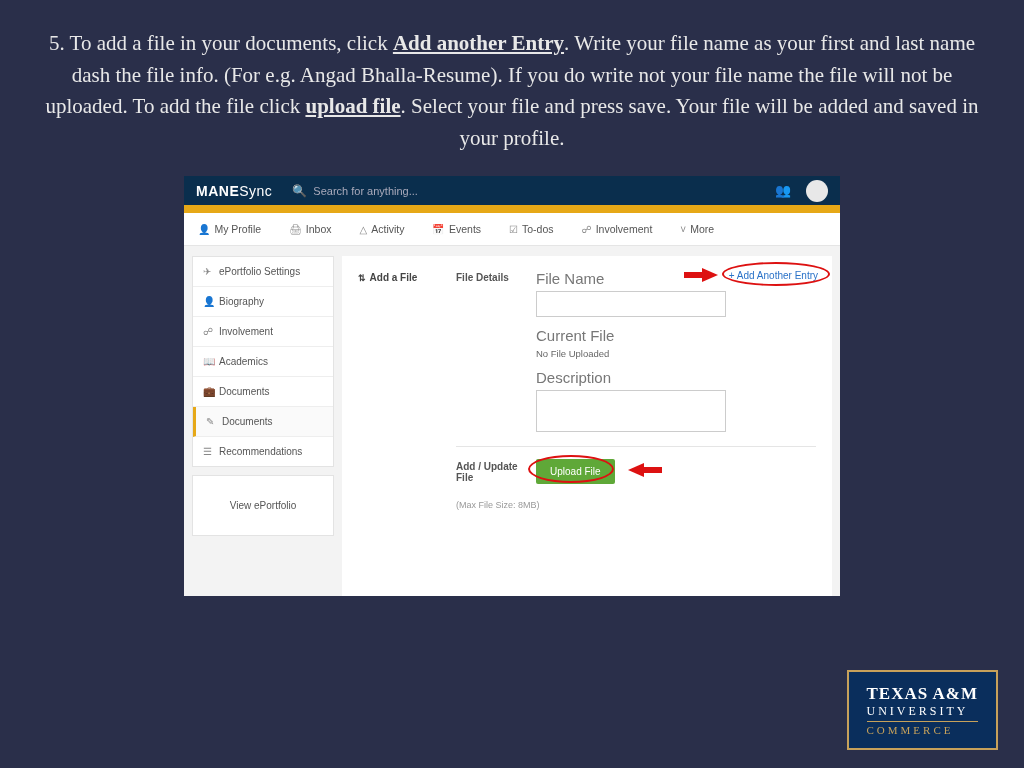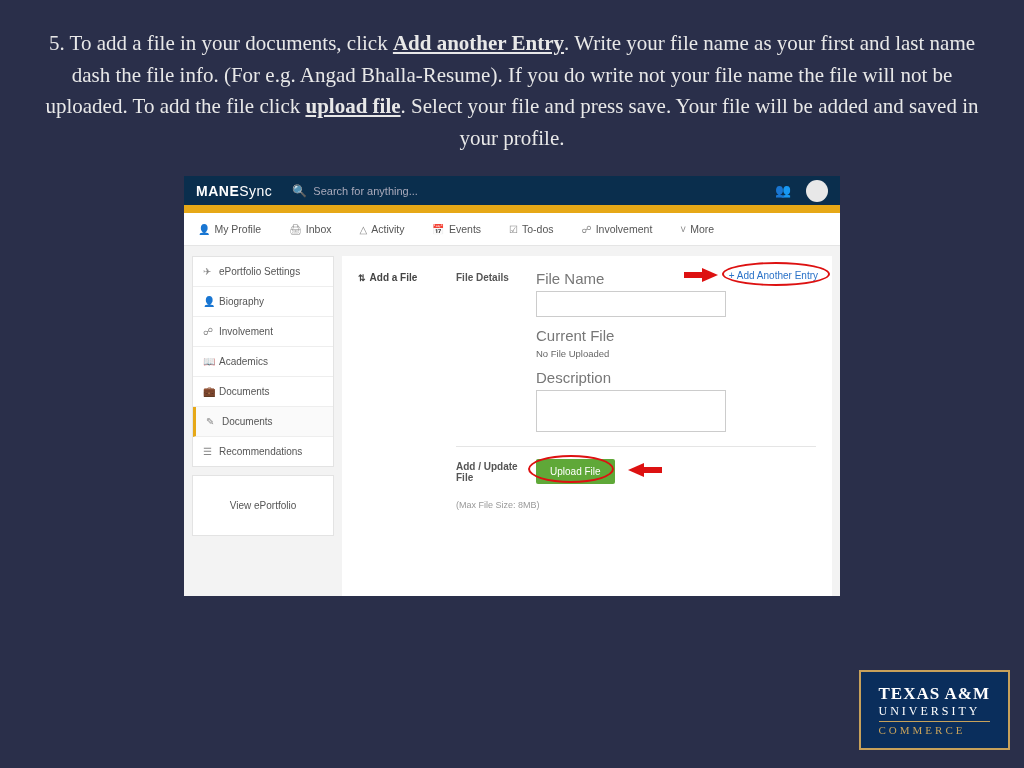--- a/index.html
+++ b/index.html
@@ -120,21 +120,21 @@
   .upload-btn {
     background: #5fa838; color: #fff; border: none; padding: 7px 14px;
     font-size: 10px; cursor: pointer; border-radius: 2px;
   }
   .upload-ring {
     position: absolute; width: 86px; height: 28px; border: 2.5px solid #d11;
     border-radius: 50%; pointer-events: none;
   }
   .hint { font-size: 9px; color: #999; margin-top: 4px; }
   .footer-logo {
-    position: absolute; right: 14px; bottom: 18px;
+    position: absolute; right: 26px; bottom: 18px;
     background: #0a2e5c; border: 2px solid #c7a15a;
     padding: 12px 18px; color: #fff; text-align: left;
     font-family: 'Times New Roman', serif;
   }
   .footer-logo .l1 { font-size: 17px; letter-spacing: 1px; font-weight: bold;}
   .footer-logo .l2 { font-size: 12px; letter-spacing: 3px; border-bottom: 1px solid #c7a15a; padding-bottom:2px; margin-bottom:2px;}
   .footer-logo .l3 { font-size: 11px; letter-spacing: 3px; color: #c7a15a;}
 </style>
 </head>
 <body>

